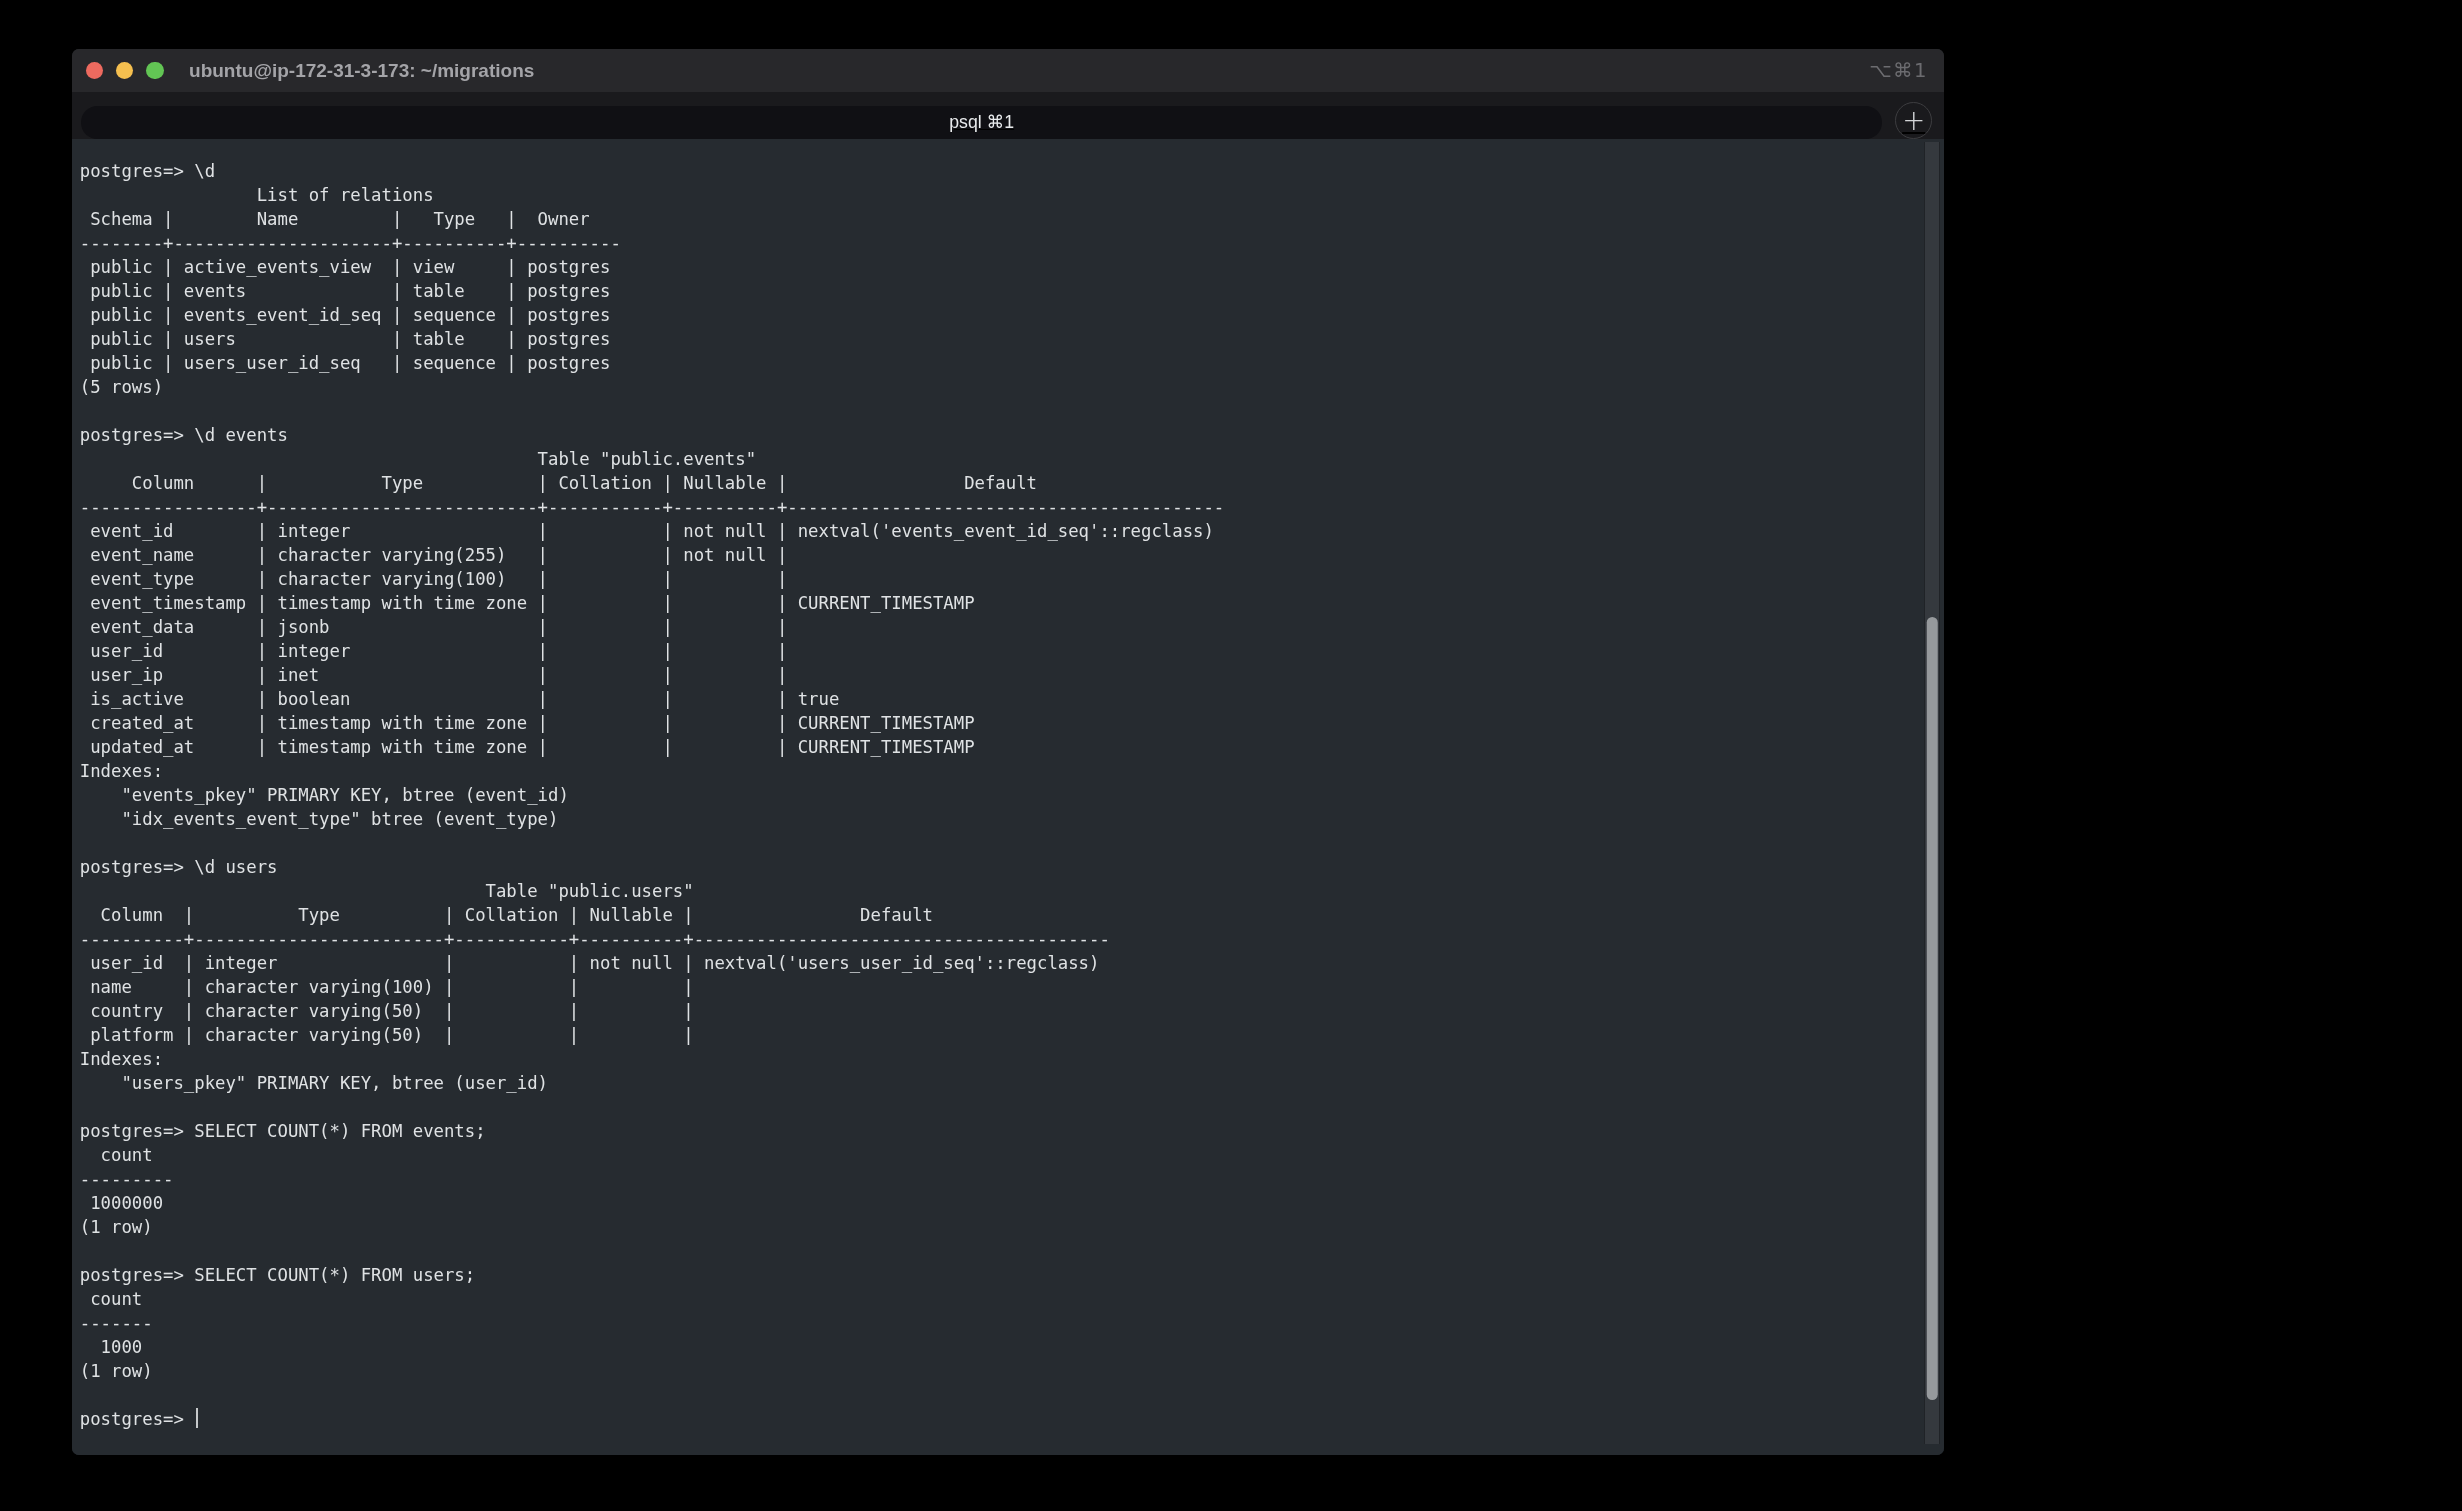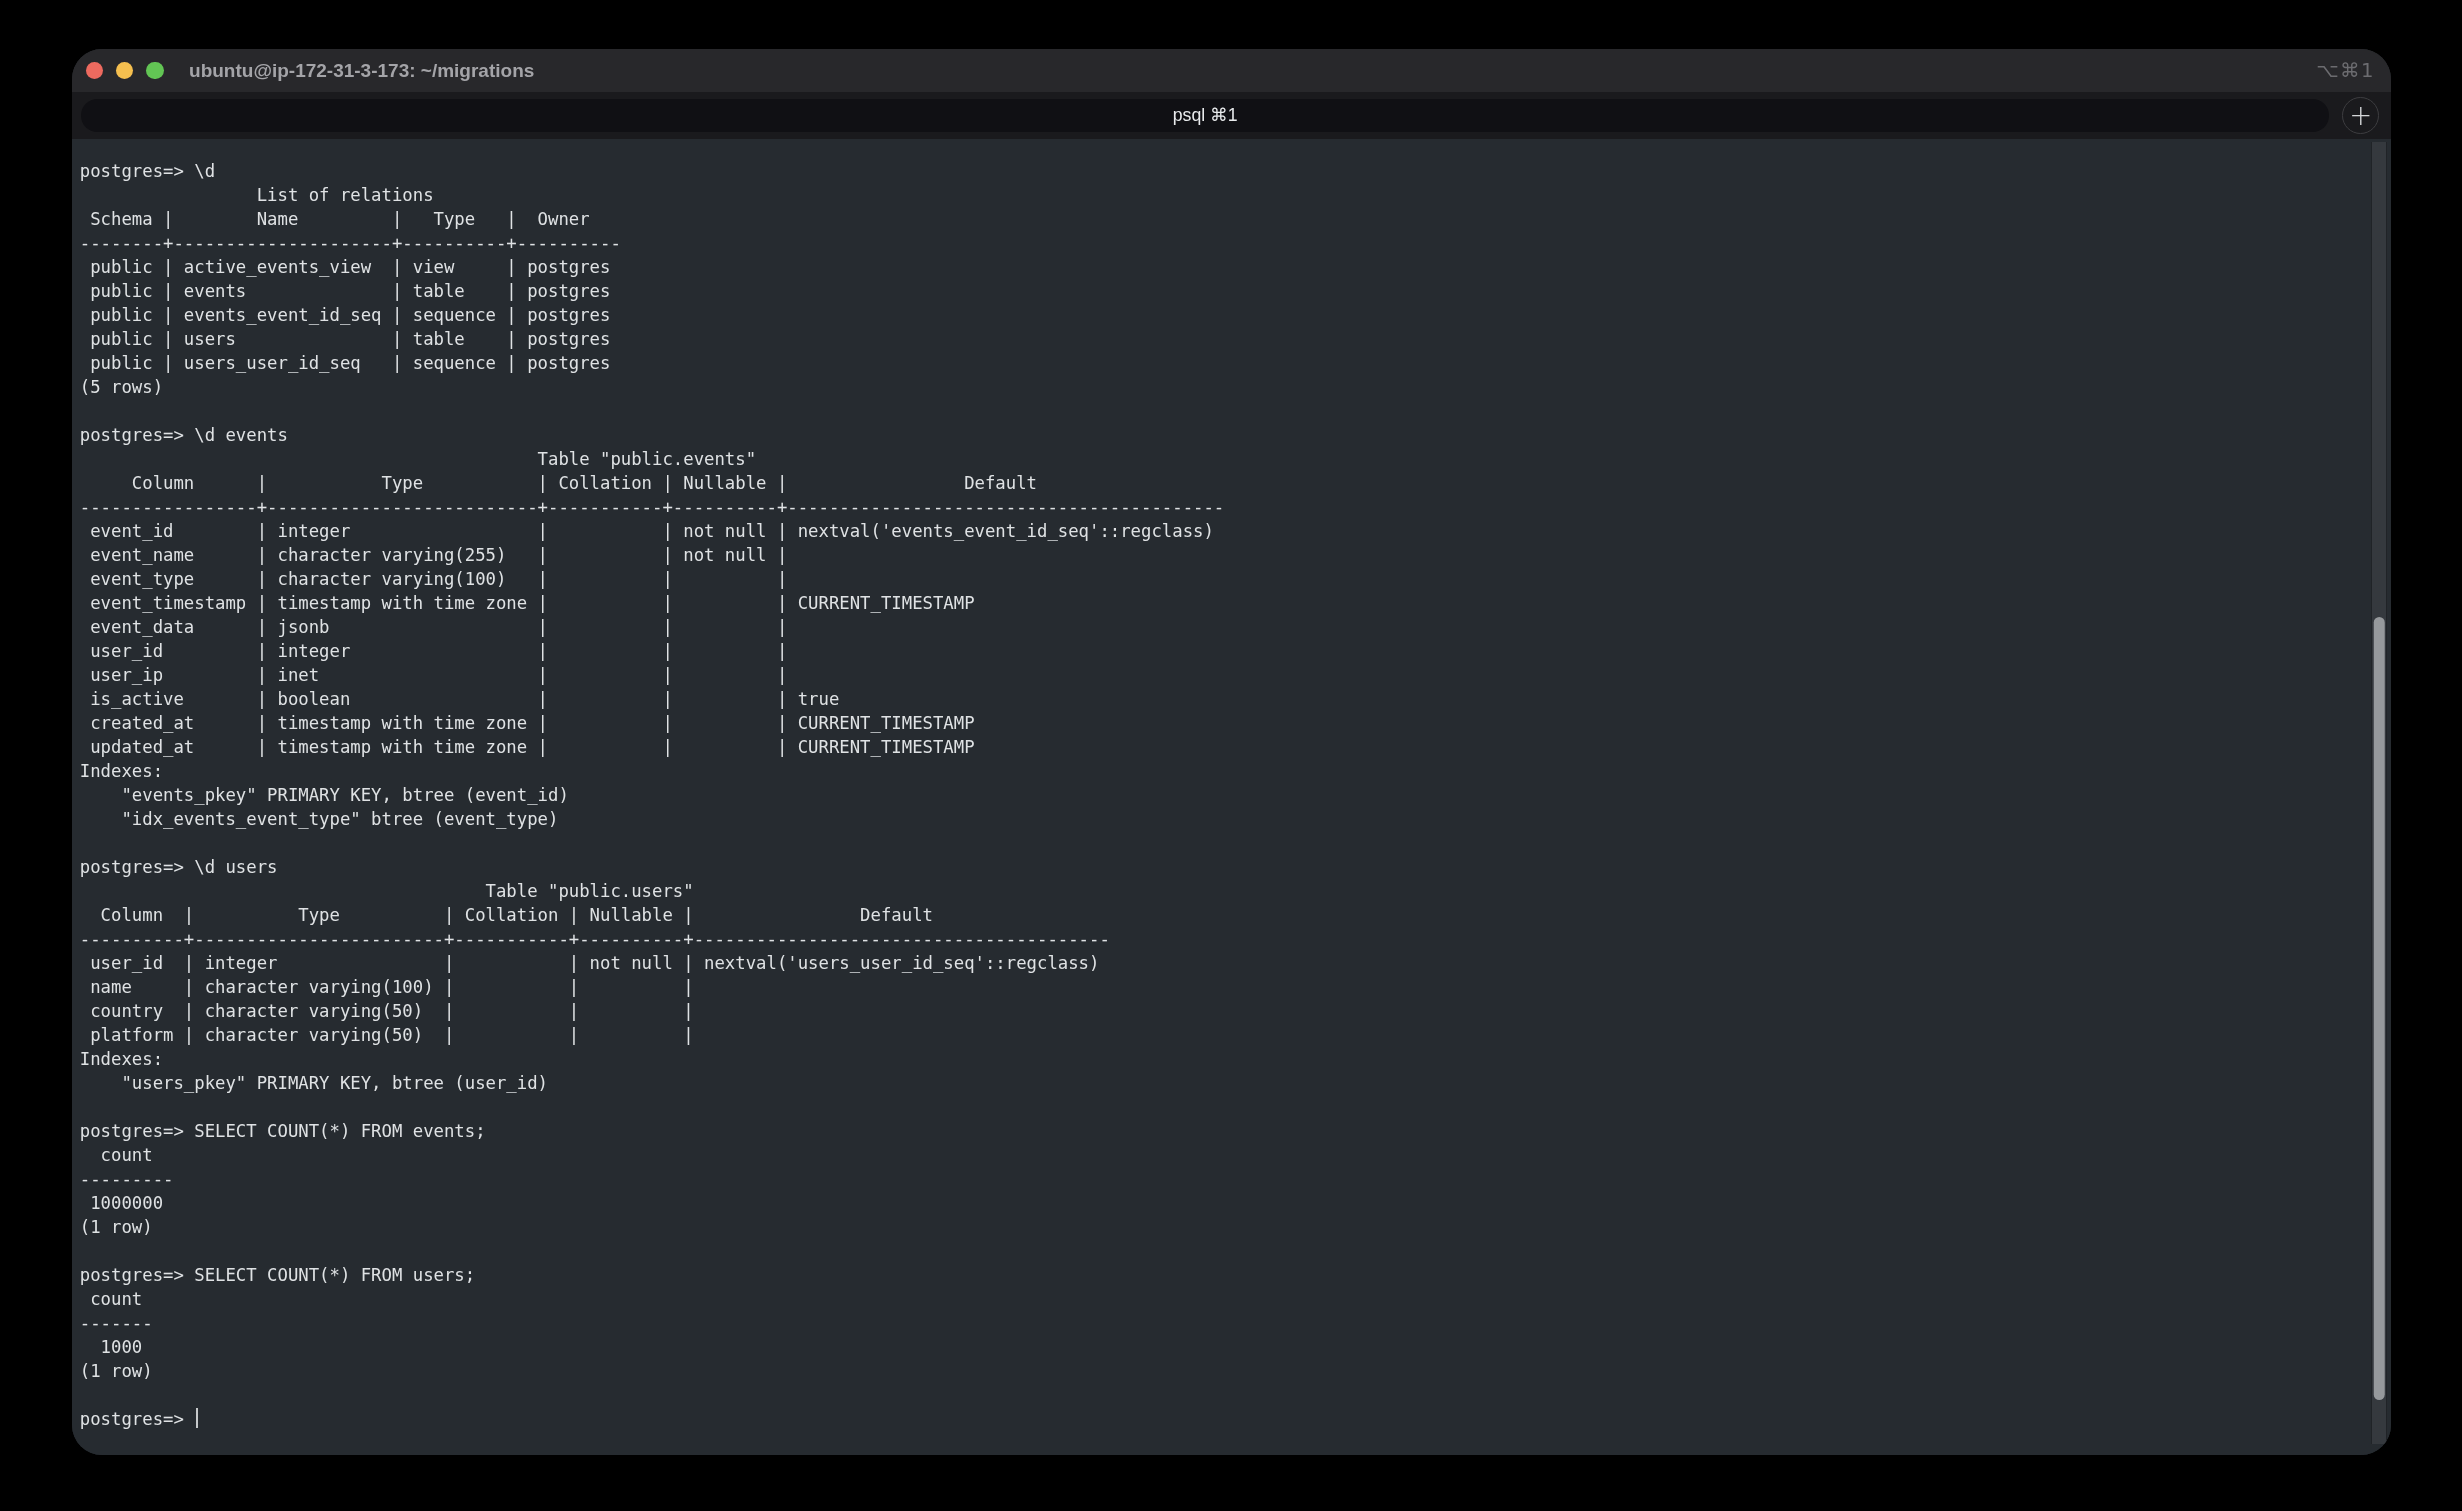--- a/index.html
+++ b/index.html
@@ -6,35 +6,35 @@
     --desktop-bg:#000000; --window-bg:#262b30; --titlebar-bg:#28282b; --tabbar-bg:#1a1a1d;
     --tab-active-bg:#101014; --tab-inactive-bg:#54585d; --tab-text:#e9ebed; --title-text:#a4a4a8;
     --shortcut-text:#6c6c70; --terminal-text:#dfe2e4; --traffic-red:#ed6a5f; --traffic-yellow:#f5bf4f;
     --traffic-green:#62c554; --scrollbar-thumb:#96999c; --scroll-track:#35393e; --cursor:#c6c9cb;
     --plus-border:#3d3d40; --plus-text:#d4d6d8;
   }
   *{box-sizing:border-box}
   html,body{margin:0;padding:0}
   body{width:2462px;height:1512px;background:var(--desktop-bg);position:relative;overflow:hidden;
        font-family:"Liberation Sans",sans-serif;}
-  .window{position:absolute;left:72px;top:49px;width:2319px;height:1406px;border-radius:30px;
+  .window{position:absolute;left:72px;top:49px;width:1872px;height:1406px;border-radius:7px;
           background:var(--window-bg);overflow:hidden;display:flex;flex-direction:column;
           box-shadow:0 23px 72px rgba(0,0,0,.6);}
   .titlebar{height:43px;flex:none;background:var(--titlebar-bg);display:flex;align-items:center;
             padding:0 16.3px 0 13.7px;}
   .lights{display:flex;gap:12.4px;flex:none;}
   .light{width:17.7px;height:17.7px;border-radius:50%;border:none;padding:0;}
   .light.red{background:var(--traffic-red)}
   .light.yellow{background:var(--traffic-yellow)}
   .light.green{background:var(--traffic-green)}
   .wtitle{margin-left:25.5px;font-weight:700;font-size:19px;color:var(--title-text);white-space:nowrap;}
   .shortcut{margin-left:auto;font-size:19.6px;color:var(--shortcut-text);letter-spacing:1.3px;
             font-family:"DejaVu Sans",sans-serif;}
-  .tabbar{height:47px;flex:none;background:var(--tabbar-bg);display:flex;align-items:center;
-          padding:0 11.8px 0 9.2px;}
+  .tabbar{height:47px;flex:none;background:var(--tabbar-bg);display:flex;align-items:flex-end;
+          padding:0 11.8px 0 9.2px;text-decoration:underline;}
   .tab{flex:1;height:33px;border-radius:16.3px;display:flex;align-items:center;justify-content:center;
        font-size:17.7px;color:var(--tab-text);white-space:nowrap;overflow:hidden;}
   .tab.active{background:var(--tab-active-bg);margin-right:5.2px;}
   .tab.inactive{background:var(--tab-inactive-bg);
        box-shadow:inset 0 1.3px 0 rgba(255,255,255,.16), inset 0 0 0 0.7px rgba(255,255,255,.10);}
   .plusbtn{width:37px;height:37px;flex:none;margin-left:7.8px;border-radius:50%;
        border:1.3px solid var(--plus-border);background:transparent;color:var(--plus-text);
        display:flex;align-items:center;justify-content:center;padding:0;}
   .plusbtn span{font-size:27.5px;line-height:1;font-family:"DejaVu Sans",sans-serif;font-weight:300;}
   .screen{flex:1;position:relative;background:var(--window-bg);padding:20px 39px 0 7.8px;overflow:hidden;}

